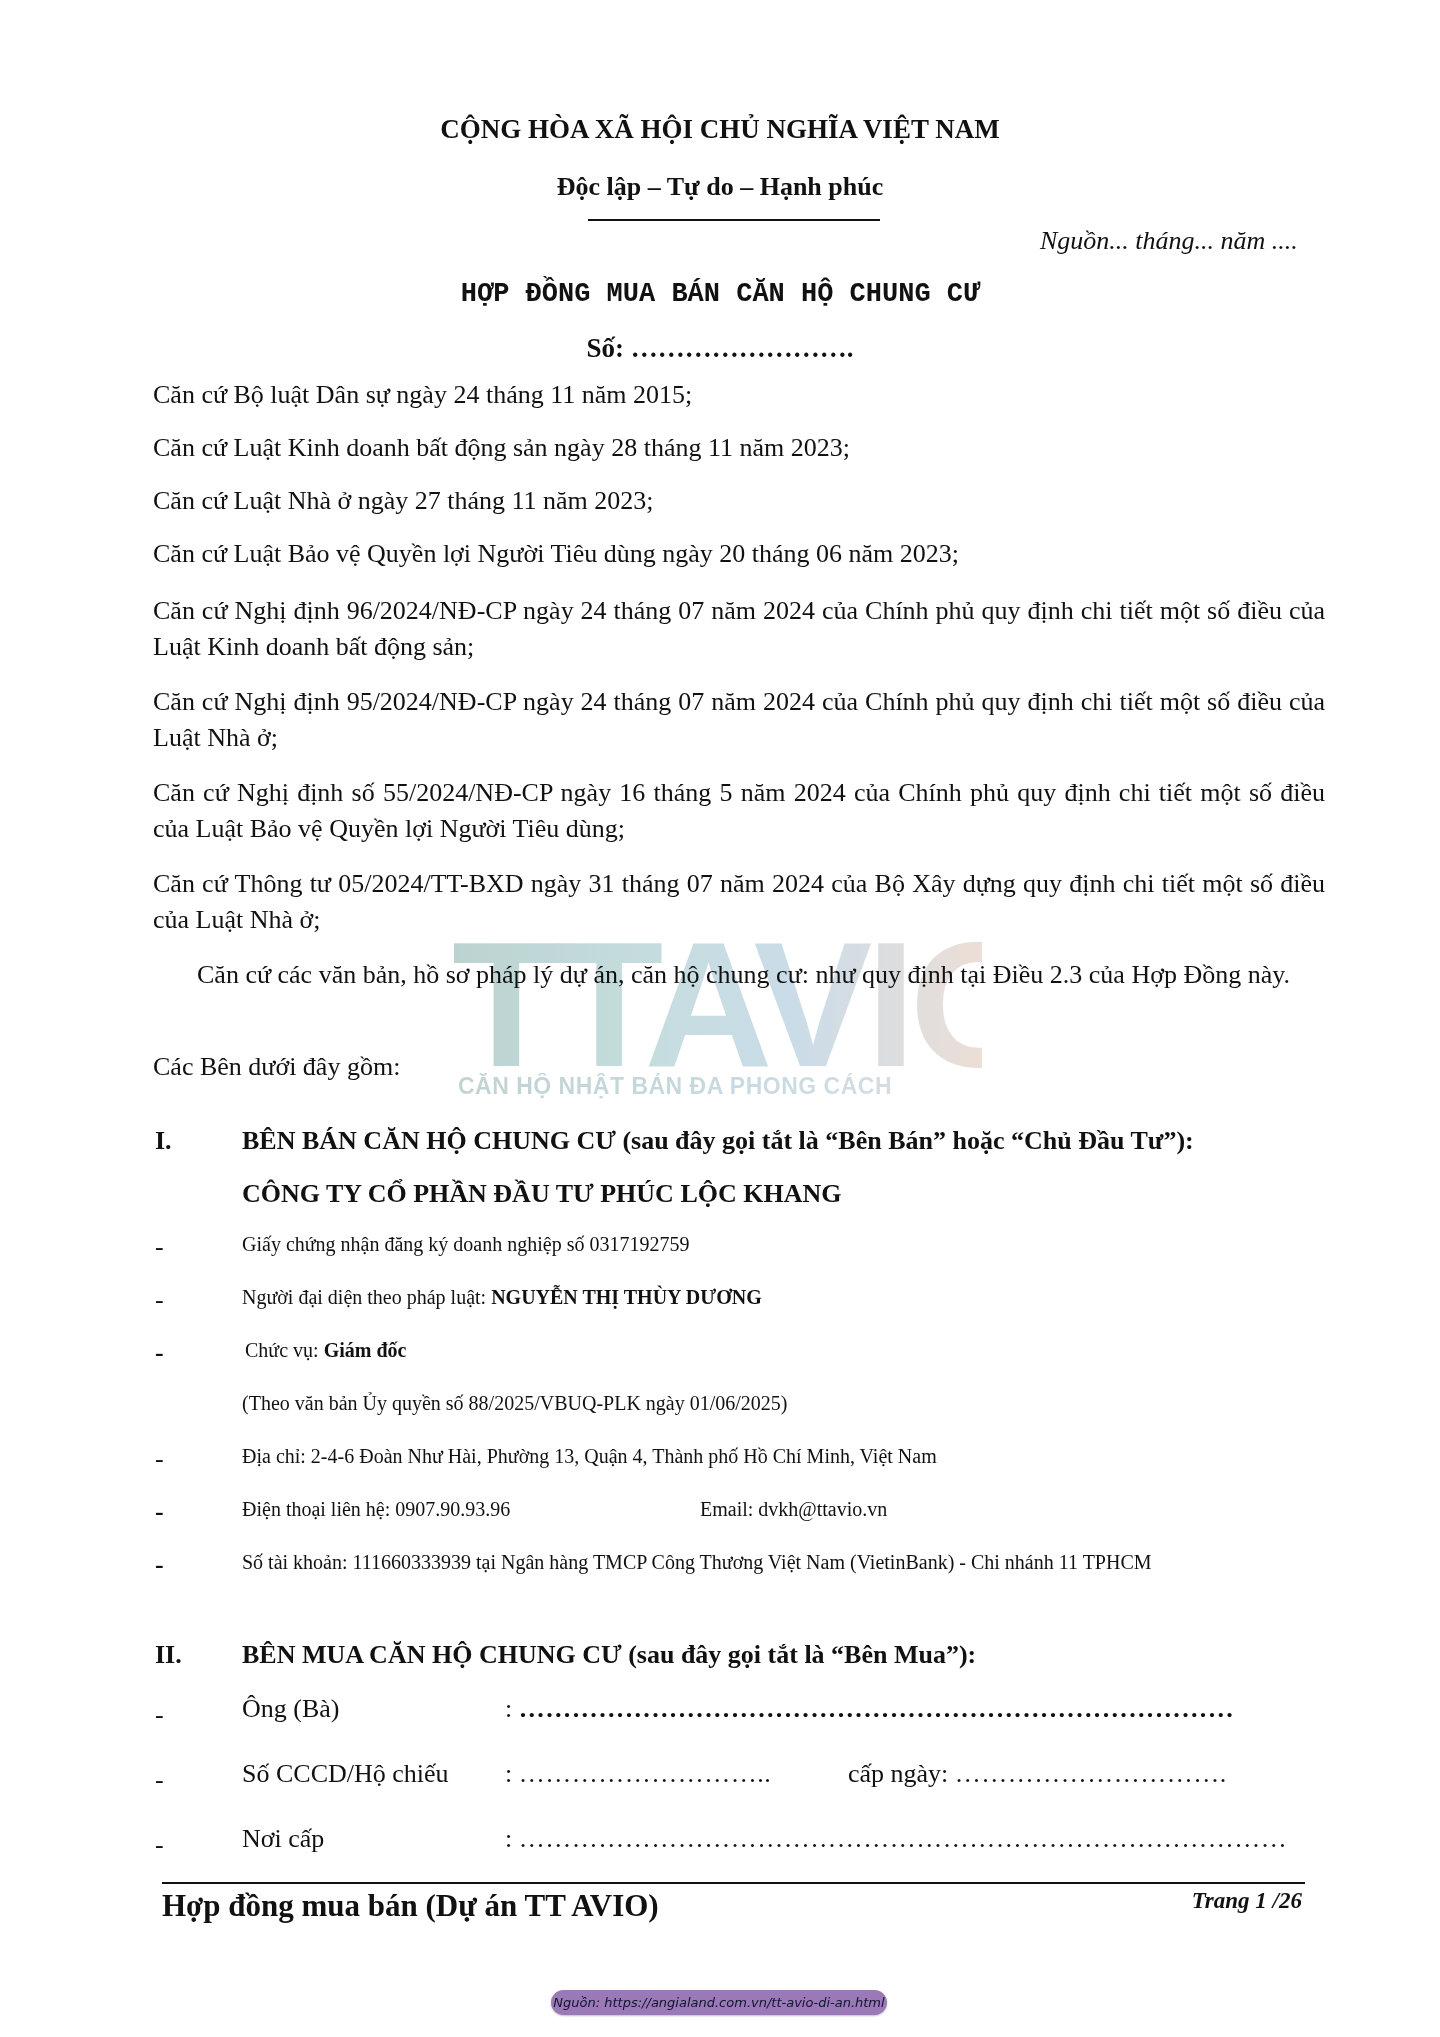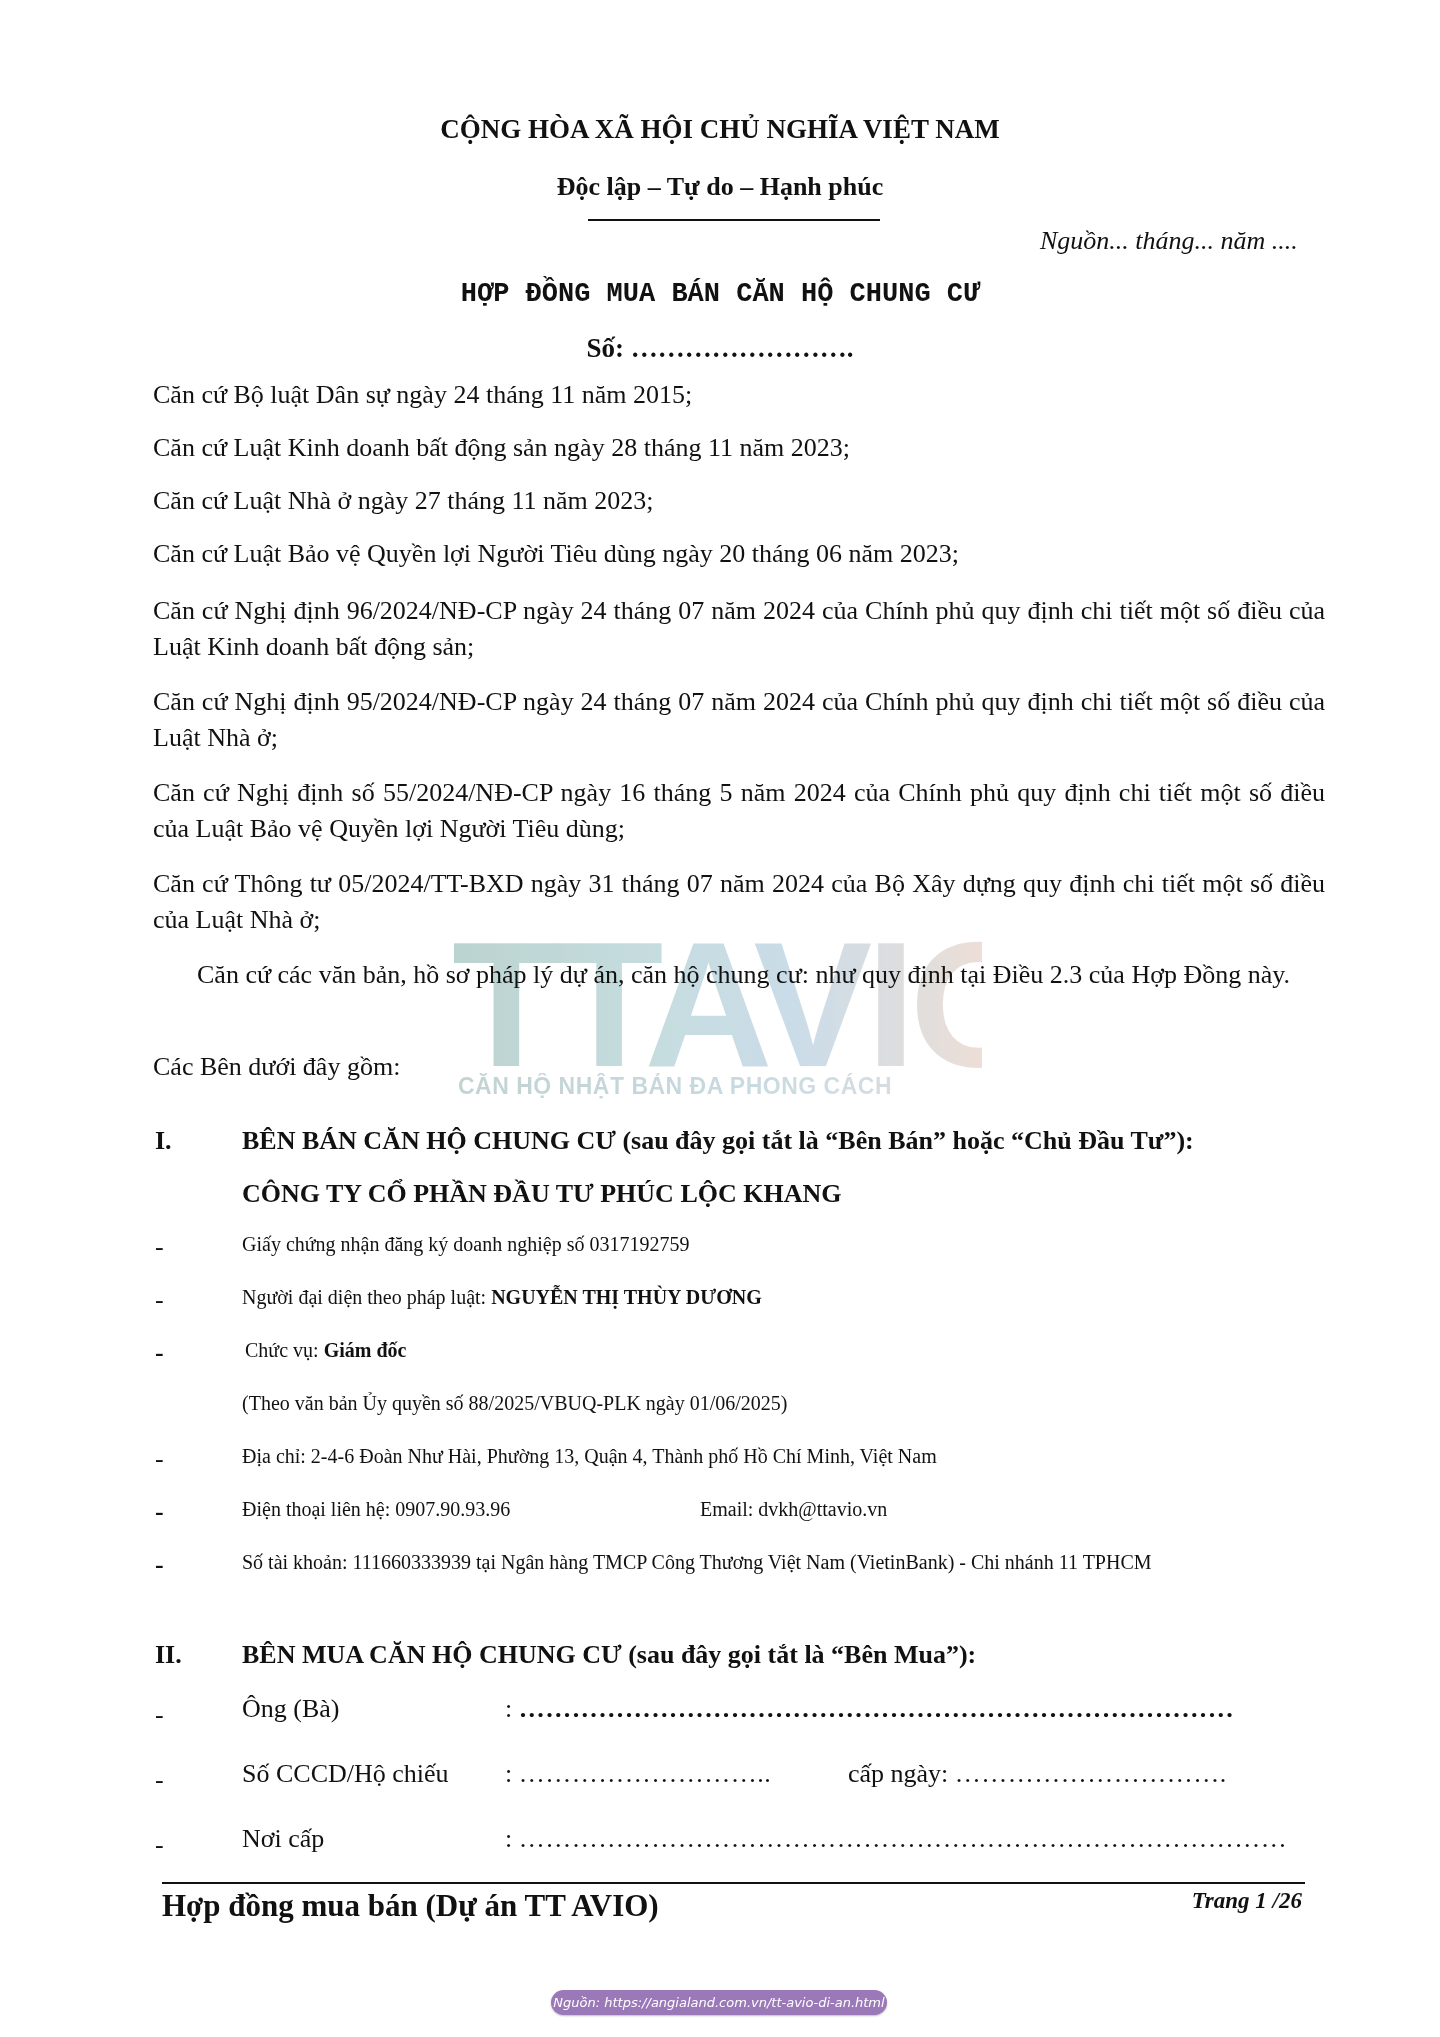--- a/index.html
+++ b/index.html
@@ -32,21 +32,21 @@
   .field-colon { position: absolute; left: 505px; font-size: 26px; white-space: nowrap; }
   .field-dots { font-size: 26px; letter-spacing: 0.5px; }
   .field-dots.bold { font-weight: bold; }
 
   .footer-rule { position: absolute; top: 1882px; left: 162px; width: 1143px; height: 2px; background: #111; }
   .footer-left { position: absolute; top: 1888px; left: 162px; font-size: 31px; font-weight: bold; white-space: nowrap; }
   .footer-right { position: absolute; top: 1888px; right: 138px; font-size: 23px; font-weight: bold; font-style: italic; white-space: nowrap; }
 
   .source-badge {
     position: absolute; top: 1990px; left: 551px; width: 336px; height: 25px;
-    background: #9b78b8; border-radius: 13px; color: #ffffff;
+    background: #9b78b8; border-radius: 13px; color: #0f172a;
     font-family: "DejaVu Sans", "Liberation Sans", sans-serif; font-style: italic;
     font-size: 13px; line-height: 25px; text-align: center; white-space: nowrap;
     box-shadow: 0 1px 2px rgba(0,0,0,0.25);
   }
 
   .watermark { position: absolute; left: 452px; top: 930px; width: 530px; height: 190px; pointer-events: none; opacity: 0.78; }
   .wm-logo {
     position: absolute; left: 0; top: 0; width: 530px; height: 150px;
     font-family: "Liberation Sans", "DejaVu Sans", sans-serif; font-weight: bold;
     font-size: 178px; line-height: 150px; letter-spacing: -6px;

